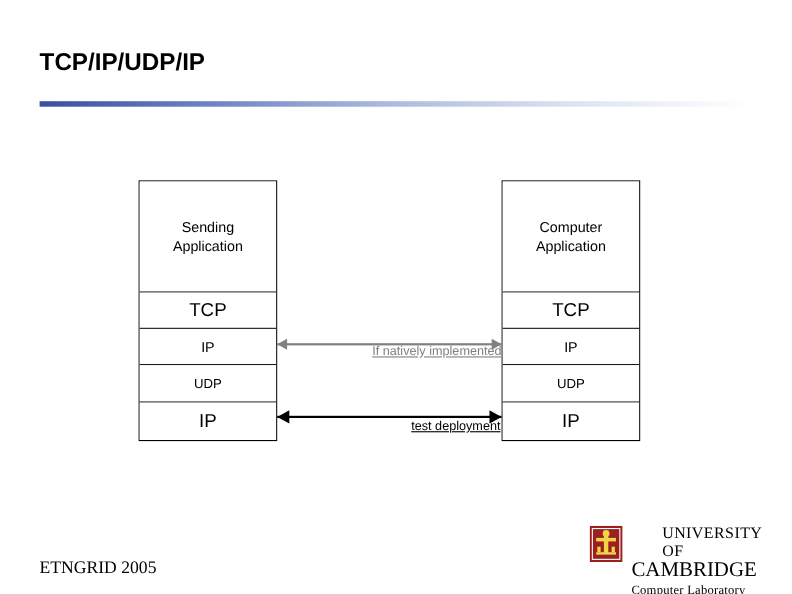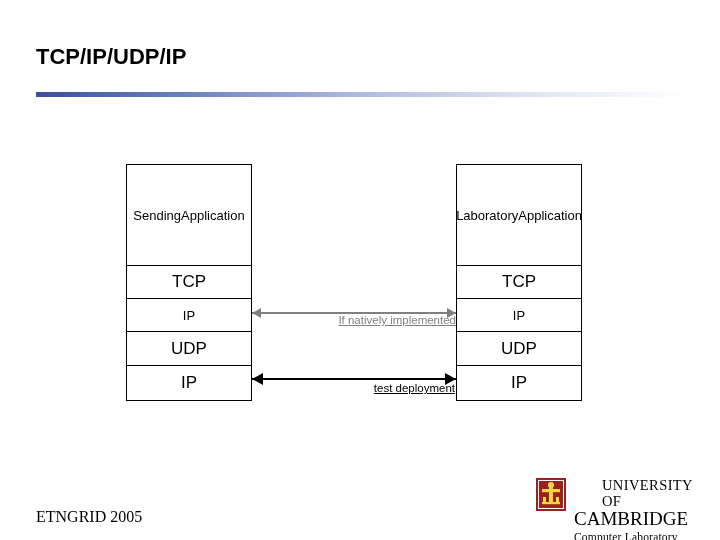--- a/index.html
+++ b/index.html
@@ -55,41 +55,41 @@
   #left-stack  { left: 126px; top: 164px; }
   #right-stack { left: 456px; top: 164px; }
 
   .layer {
     box-sizing: border-box;
     border-bottom: 1px solid #000000;
     text-align: center;
     display: flex;
     align-items: center;
     justify-content: center;
-    flex-direction: row;
+    flex-direction: column;
     background: #ffffff;
   }
   .layer:last-child { border-bottom: none; }
 
   .layer-app {
     height: 101px;
     font-size: 13px;
     line-height: 17px;
   }
   .layer-tcp {
     height: 33px;
     font-size: 17px;
   }
   .layer-ip-top {
     height: 33px;
     font-size: 13px;
   }
   .layer-udp {
     height: 34px;
-    font-size: 17px;
+    font-size: 12px;
     text-align: center;
   }
   .layer-ip-bot {
     height: 34px;
     font-size: 17px;
   }
 
   
   .arrow-line {
     position: absolute;
@@ -194,21 +194,21 @@
       <span>Application</span>
     </div>
     <div class="layer layer-tcp">TCP</div>
     <div class="layer layer-ip-top">IP</div>
     <div class="layer layer-udp">UDP</div>
     <div class="layer layer-ip-bot">IP</div>
   </div>
 
   <div class="stack" id="right-stack">
     <div class="layer layer-app">
-      <span>Laboratory</span>
+      <span>Computer</span>
       <span>Application</span>
     </div>
     <div class="layer layer-tcp">TCP</div>
     <div class="layer layer-ip-top">IP</div>
     <div class="layer layer-udp">UDP</div>
     <div class="layer layer-ip-bot">IP</div>
   </div>
 
   <div class="arrow-line-grey" style="left:252px; top:312px; width:204px; height:2px;"></div>
   <div class="arrow-head-grey left" style="left:252px; top:308px;"></div>

